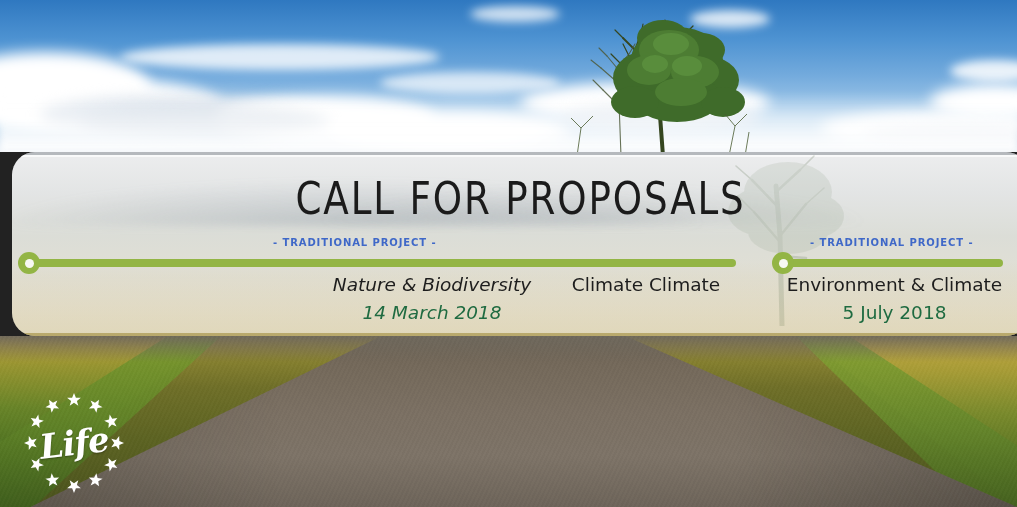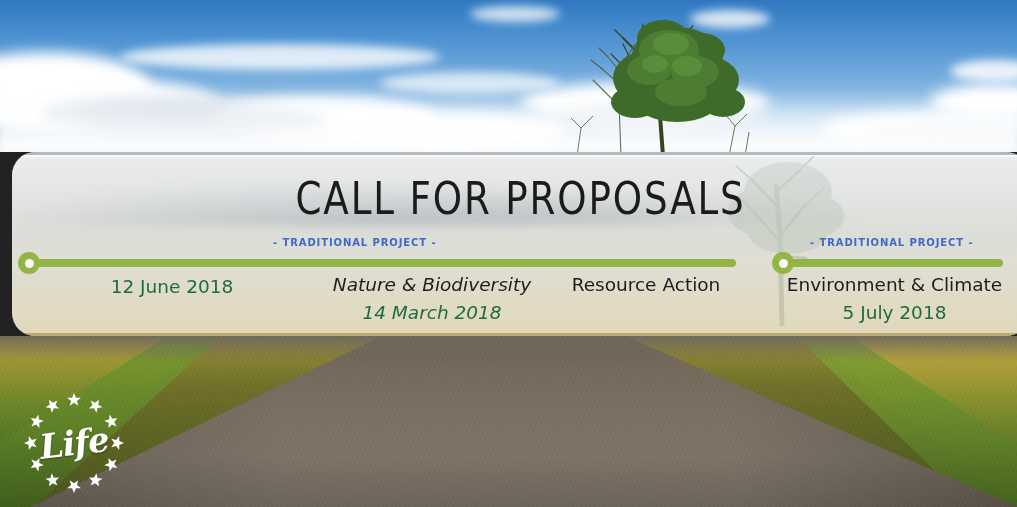--- a/index.html
+++ b/index.html
@@ -360,28 +360,27 @@
     <div class="type-label trad">- TRADITIONAL PROJECT -</div>
     <div class="type-label integ">- TRADITIONAL PROJECT -</div>
 
     <div class="bar trad"></div>
     <div class="knob trad"></div>
     <div class="bar integ"></div>
     <div class="knob integ"></div>
 
     <div class="cols">
       <div class="col c1">
-        <div class="date">12 June 2018</div>
       </div>
       <div class="col c2">
         <div class="cat">Nature &amp; Biodiversity</div>
         <div class="date">14 March 2018</div>
       </div>
       <div class="col c3">
-        <div class="cat">Resource Action</div>
+        <div class="cat">Climate Climate</div>
       </div>
       <div class="col c4">
         <div class="cat">Environment &amp; Climate</div>
         <div class="date">5 July 2018</div>
       </div>
     </div>
 
     <div class="panel-rule-bottom"></div>
   </div>
 

